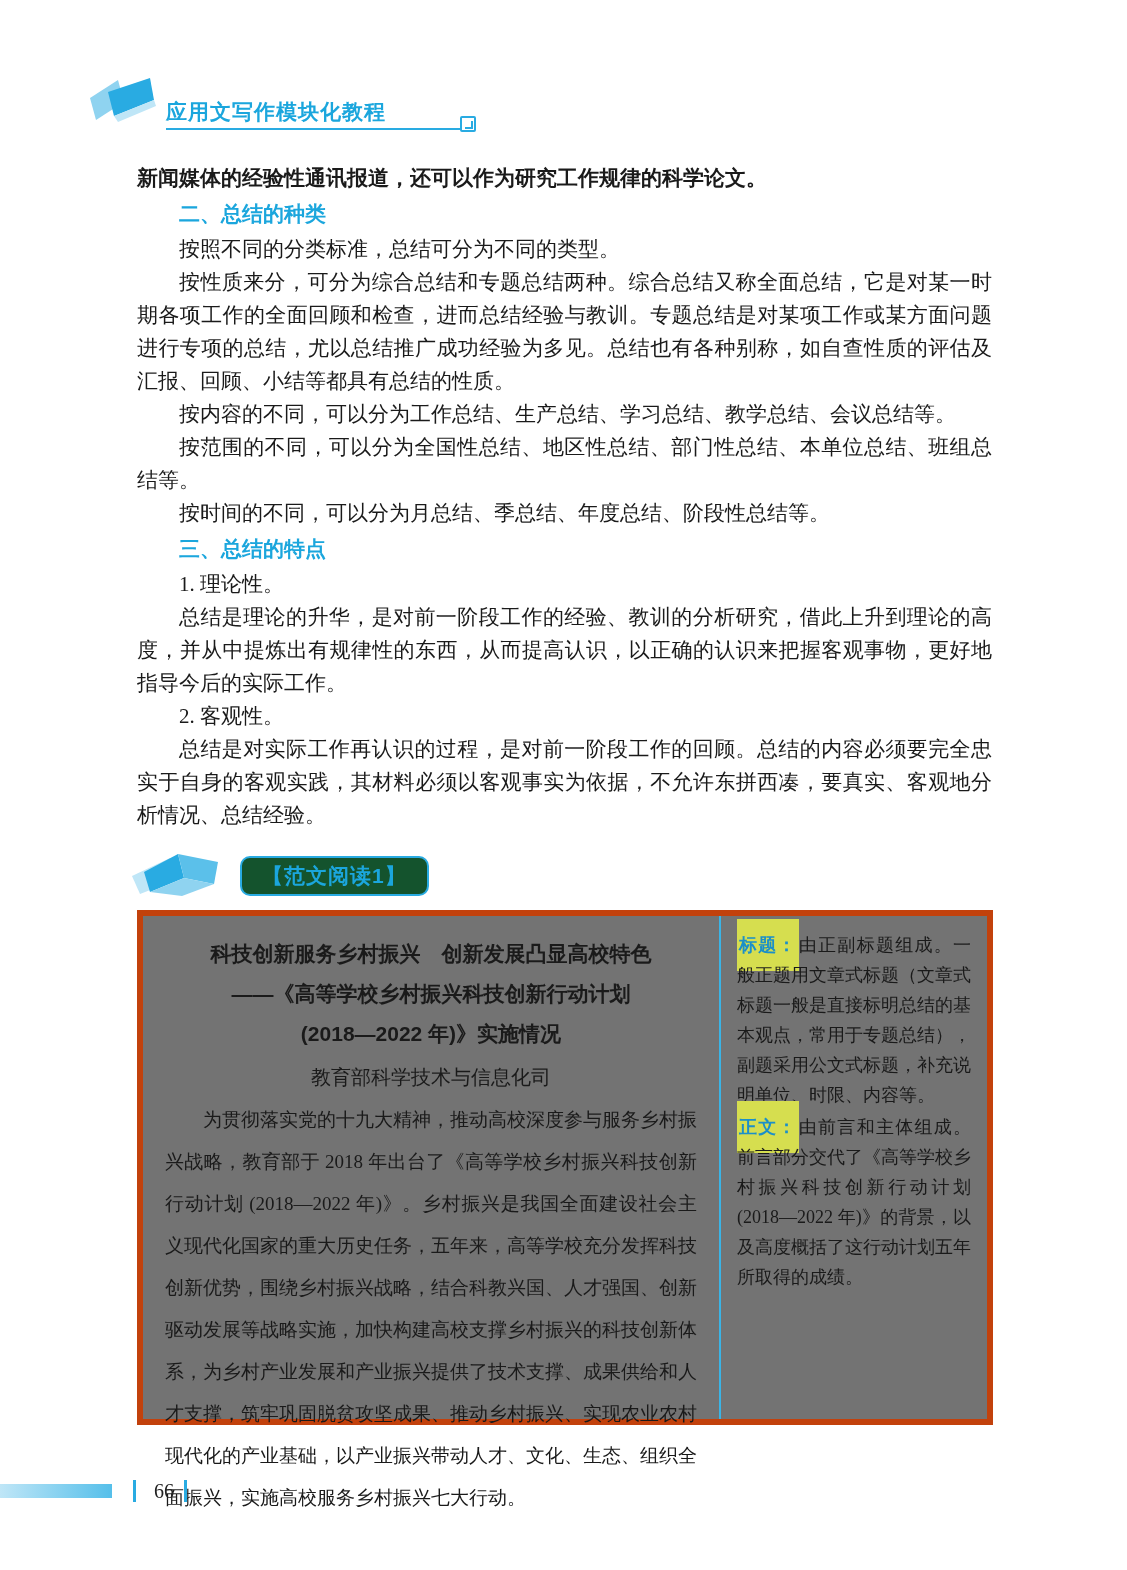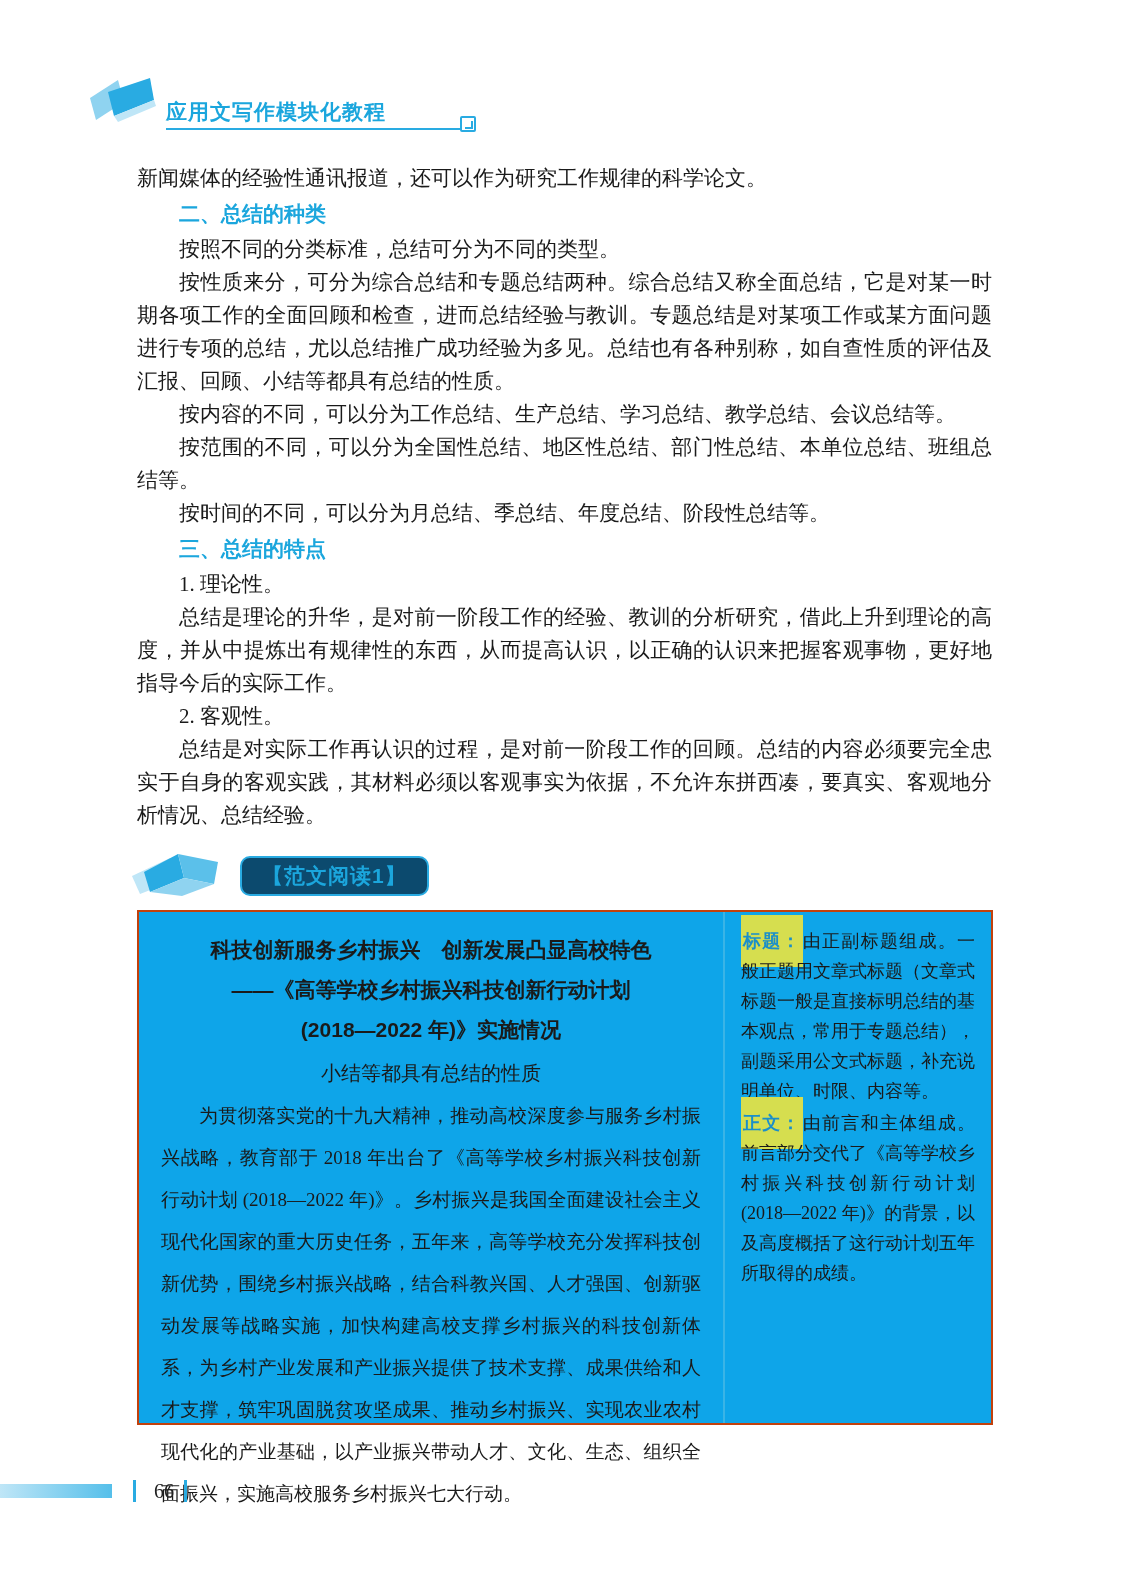--- a/index.html
+++ b/index.html
@@ -47,21 +47,21 @@
   
   .content {
     position: absolute;
     top: 162px; left: 137px;
     width: 855px;
     font-size: 21px;
     line-height: 33px;
     text-align: justify;
   }
   .content p { text-indent: 2em; }
-  .content p.noindent { text-indent: 0; }
+  .content p.noindent { text-indent: 0; font-weight: bold; }
   .section-heading {
     font-family: "Liberation Sans", "DejaVu Sans", sans-serif;
     font-size: 21px;
     font-weight: bold;
     color: #1ba6dd;
     text-indent: 2em;
     line-height: 34px;
     margin: 2px 0;
   }
   
@@ -73,31 +73,31 @@
   .badge-icon { margin-right: 14px; }
   .badge {
     display: inline-block;
     border: 2px solid #29abe2;
     border-radius: 10px;
     padding: 4px 20px;
     font-family: "Liberation Sans", "DejaVu Sans", sans-serif;
     font-size: 21px;
     font-weight: bold;
     color: #1ba6dd;
-    background: #0c4a6e;
+    background: #14532d;
     letter-spacing: 1px;
   }
   
   .sample-box {
     position: absolute;
     top: 910px; left: 137px;
     width: 856px; height: 515px;
-    border: 2px solid #c2410c;
+    border: 6px solid #c2410c;
     display: flex;
-    background: #0ea5e9;
+    background: #737373;
   }
   .sample-left {
     flex: 1;
     padding: 18px 22px 14px 22px;
   }
   .sample-right {
     width: 268px;
     border-left: 2px solid #3ab4e6;
     padding: 14px 16px 10px 16px;
     font-size: 18px;
@@ -192,21 +192,21 @@
   <span class="badge">【范文阅读1】</span>
 </div>
 
 <div class="sample-box">
   <div class="sample-left">
     <div class="sample-title">
       <div>科技创新服务乡村振兴　创新发展凸显高校特色</div>
       <div>——《高等学校乡村振兴科技创新行动计划</div>
       <div>(2018—2022 年)》实施情况</div>
     </div>
-    <div class="sample-author">小结等都具有总结的性质</div>
+    <div class="sample-author">教育部科学技术与信息化司</div>
     <p class="sample-body">为贯彻落实党的十九大精神，推动高校深度参与服务乡村振兴战略，教育部于 2018 年出台了《高等学校乡村振兴科技创新行动计划 (2018—2022 年)》。乡村振兴是我国全面建设社会主义现代化国家的重大历史任务，五年来，高等学校充分发挥科技创新优势，围绕乡村振兴战略，结合科教兴国、人才强国、创新驱动发展等战略实施，加快构建高校支撑乡村振兴的科技创新体系，为乡村产业发展和产业振兴提供了技术支撑、成果供给和人才支撑，筑牢巩固脱贫攻坚成果、推动乡村振兴、实现农业农村现代化的产业基础，以产业振兴带动人才、文化、生态、组织全面振兴，实施高校服务乡村振兴七大行动。</p>
   </div>
   <div class="sample-right">
     <div class="annotation">
       <span class="hl-label">标题：</span><span>由正副标题组成。一般正题用文章式标题（文章式标题一般是直接标明总结的基本观点，常用于专题总结），副题采用公文式标题，补充说明单位、时限、内容等。</span>
     </div>
     <div class="annotation">
       <span class="hl-label">正文：</span><span>由前言和主体组成。前言部分交代了《高等学校乡村振兴科技创新行动计划 (2018—2022 年)》的背景，以及高度概括了这行动计划五年所取得的成绩。</span>
     </div>
   </div>

